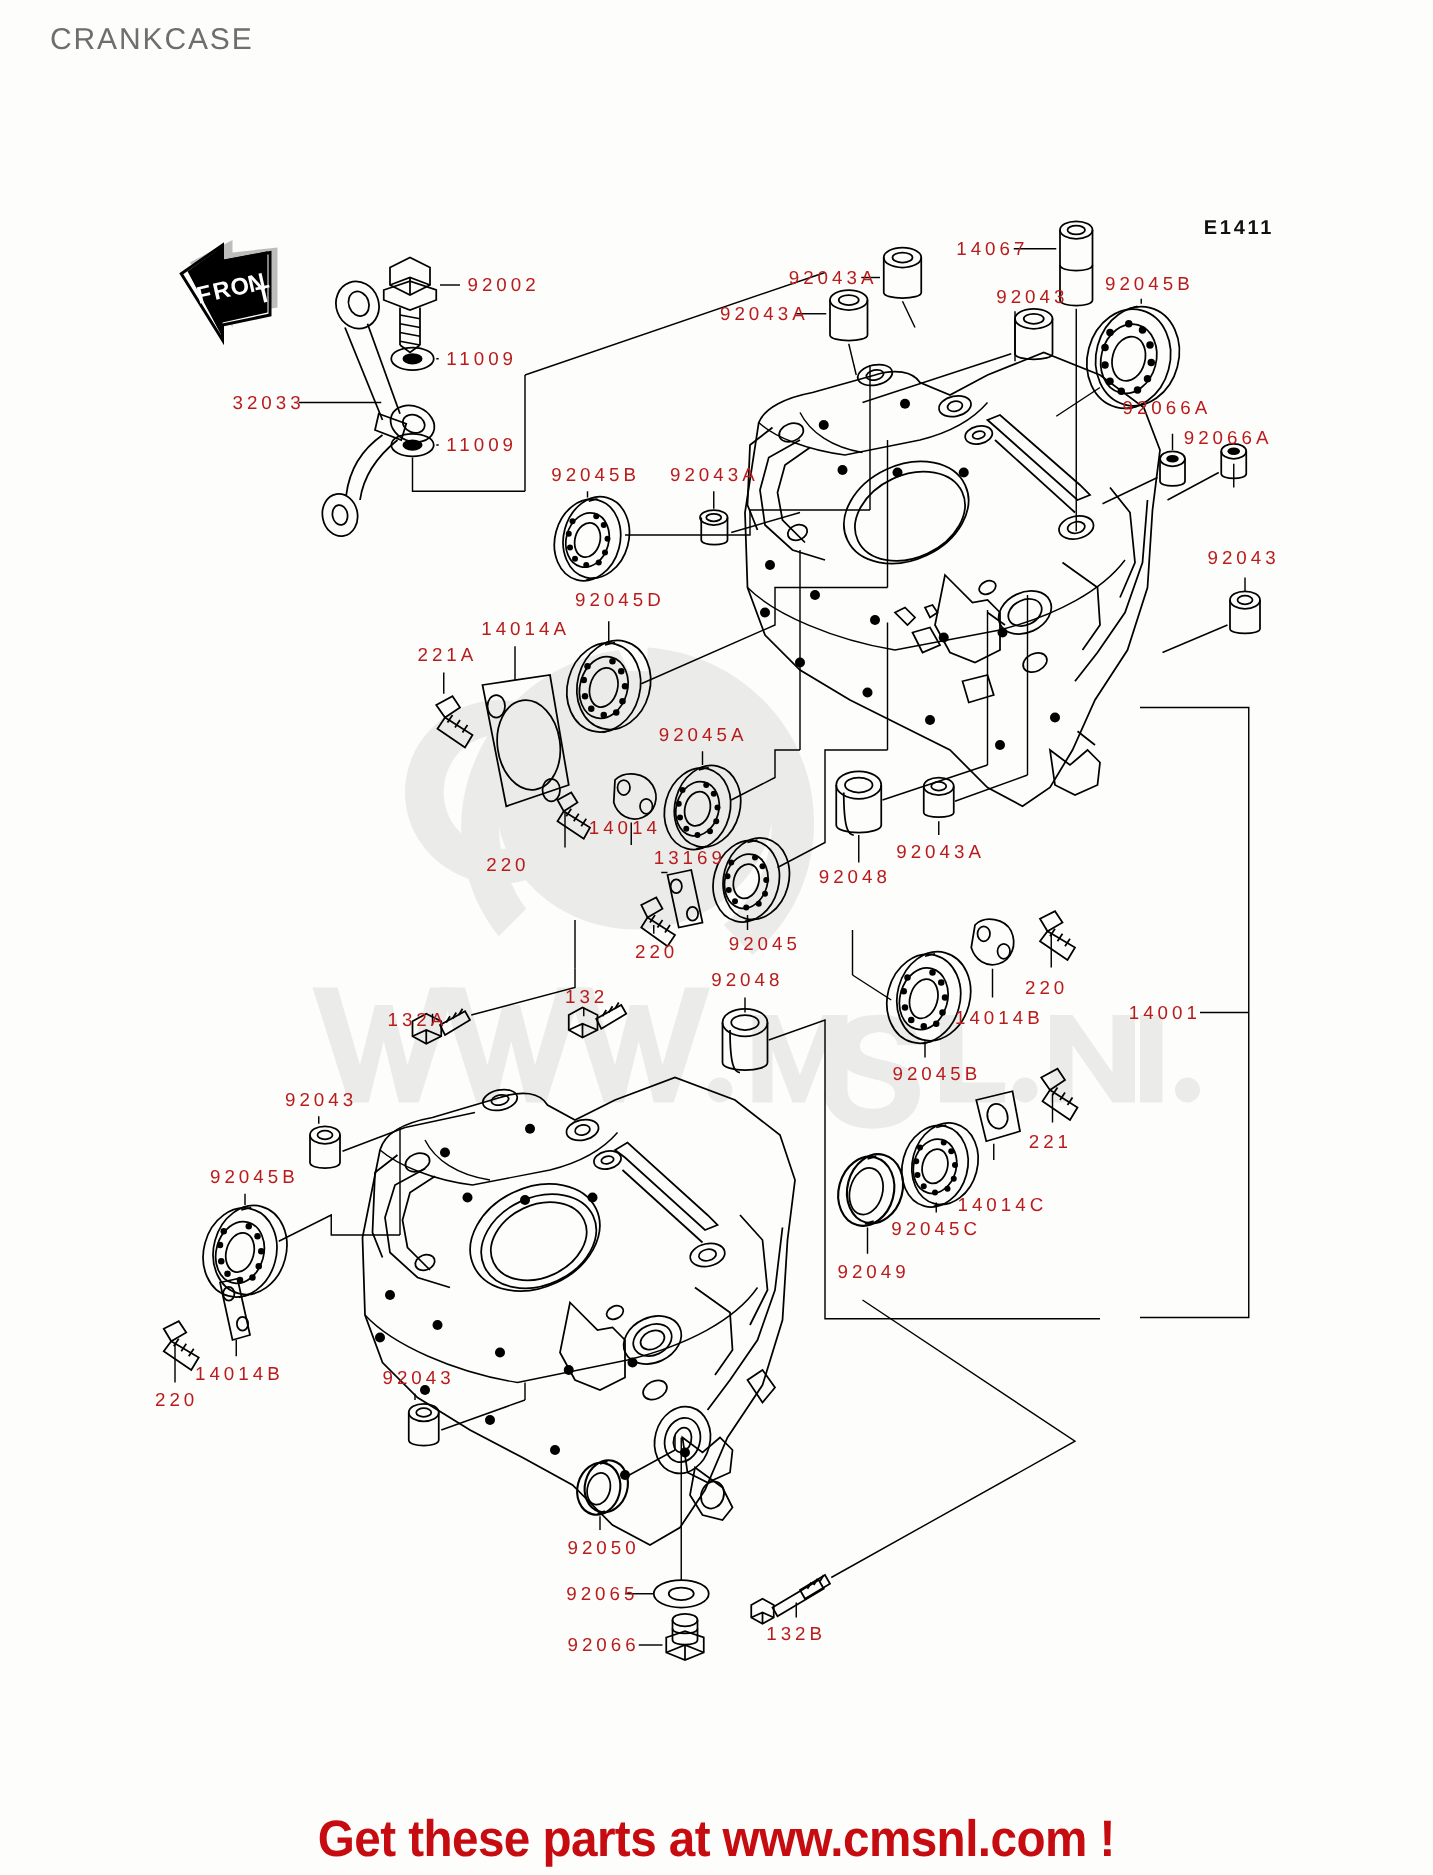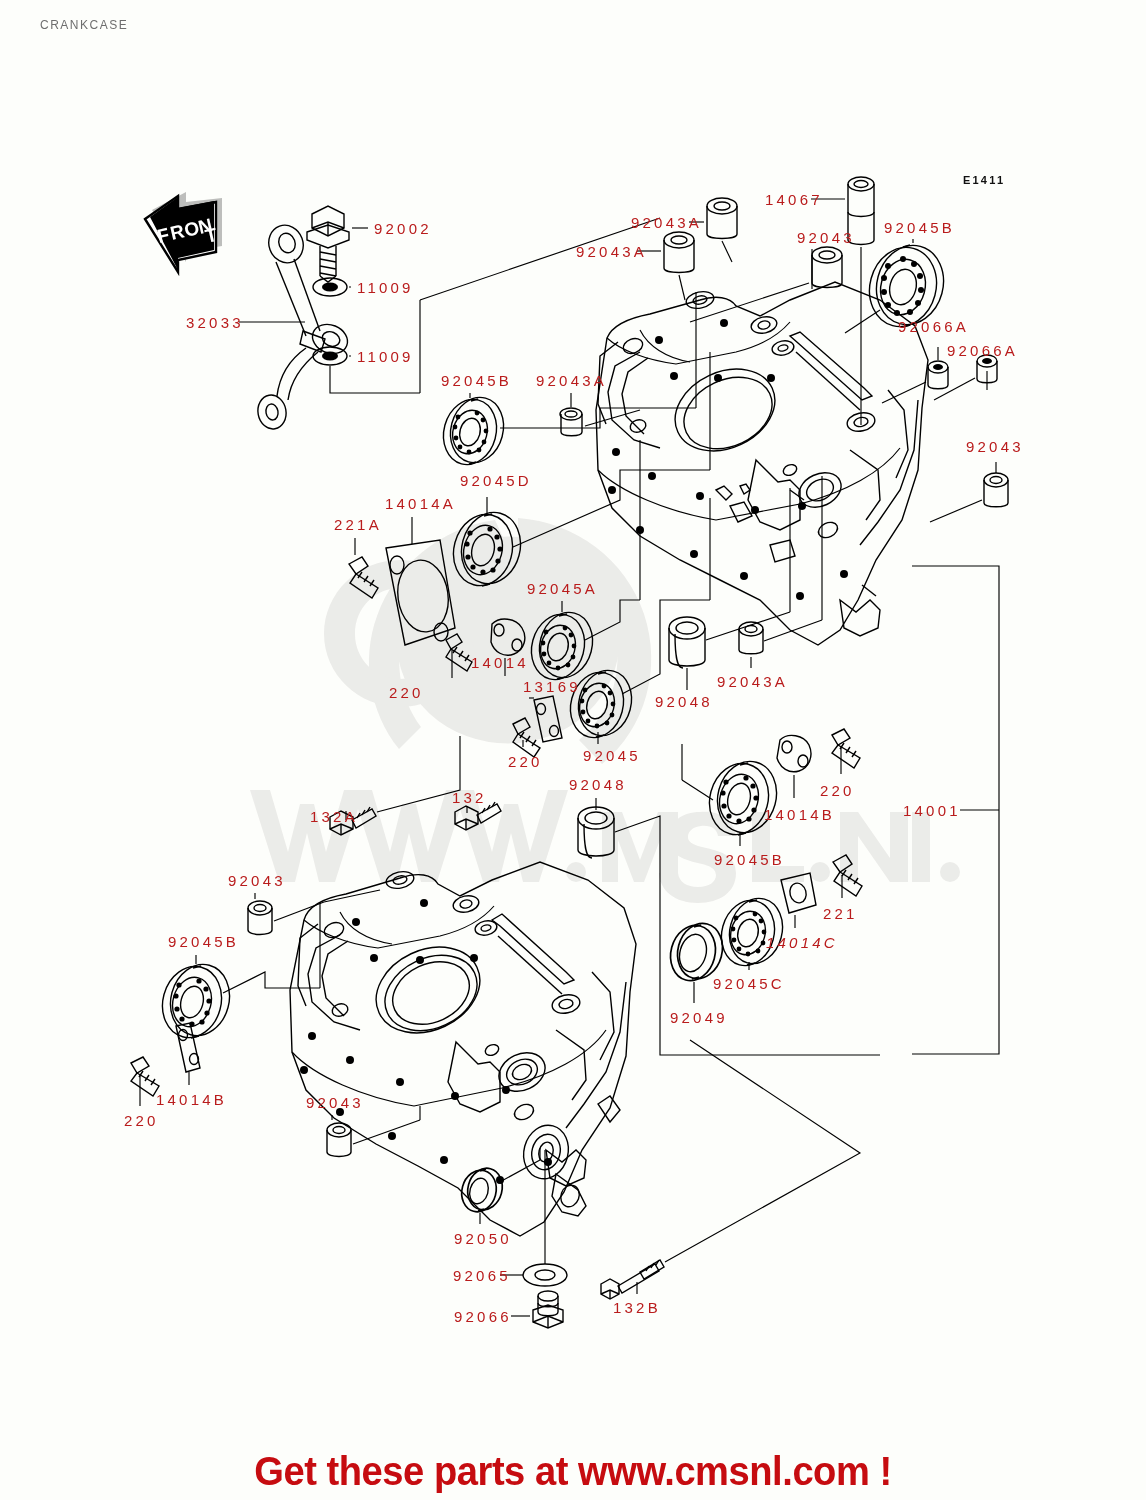--- a/index.html
+++ b/index.html
@@ -1,22 +1,22 @@
 <!DOCTYPE html>
 <html><head>
 <meta charset="utf-8">
 <style>
   html,body{margin:0;padding:0;background:#fdfefb;}
   body{width:1146px;height:1500px;position:relative;overflow:hidden;
        font-family:"DejaVu Sans","Liberation Sans",sans-serif;}
 
-  #page-title{position:absolute;left:40px;top:18px;font-size:12px;letter-spacing:1.5px;
+  #page-title{position:absolute;left:40px;top:18px;font-size:24px;letter-spacing:1.5px;
               color:#6e6e6e;font-family:"Liberation Sans",sans-serif;font-weight:400;}
 
-  #ref-code{position:absolute;left:963px;top:174px;font-size:11px;letter-spacing:2.2px;
+  #ref-code{position:absolute;left:963px;top:174px;font-size:16px;letter-spacing:2.2px;
             color:#111;font-weight:700;font-family:"Liberation Sans",sans-serif;}
 
   #diagram{position:absolute;left:0;top:0;width:1146px;height:1440px;}
 
   .lbl{position:absolute;font-size:15px;letter-spacing:3.2px;color:#b91c1c;
        font-family:"Liberation Sans",sans-serif;font-weight:400;white-space:nowrap;}
 
   #footer{position:absolute;left:0;top:1448px;width:1146px;text-align:center;
           color:#c60c10;font-size:41px;font-weight:700;letter-spacing:-0.5px;
           font-family:"Liberation Sans Narrow","Liberation Sans",sans-serif;
@@ -710,21 +710,21 @@
 <div class="lbl" style="left:523px;top:678px;">13169</div>
 <div class="lbl" style="left:508px;top:753px;">220</div>
 <div class="lbl" style="left:583px;top:747px;">92045</div>
 <div class="lbl" style="left:655px;top:693px;">92048</div>
 <div class="lbl" style="left:717px;top:673px;">92043A</div>
 <div class="lbl" style="left:569px;top:776px;">92048</div>
 <div class="lbl" style="left:764px;top:806px;">14014B</div>
 <div class="lbl" style="left:820px;top:782px;">220</div>
 <div class="lbl" style="left:714px;top:851px;">92045B</div>
 <div class="lbl" style="left:823px;top:905px;text-align:center;">221</div>
-<div class="lbl" style="left:766px;top:934px;font-style:italic;">14014C</div>
+<div class="lbl" style="left:766px;top:956px;">14014C</div>
 <div class="lbl" style="left:713px;top:975px;">92045C</div>
 <div class="lbl" style="left:670px;top:1009px;">92049</div>
 <div class="lbl" style="left:903px;top:802px;">14001</div>
 <div class="lbl" style="left:310px;top:797px;margin-top:11px;">132A</div>
 <div class="lbl" style="left:452px;top:789px;">132</div>
 <div class="lbl" style="left:228px;top:872px;">92043</div>
 <div class="lbl" style="left:168px;top:933px;">92045B</div>
 <div class="lbl" style="left:156px;top:1091px;">14014B</div>
 <div class="lbl" style="left:124px;top:1112px;">220</div>
 <div class="lbl" style="left:306px;top:1094px;">92043</div>

